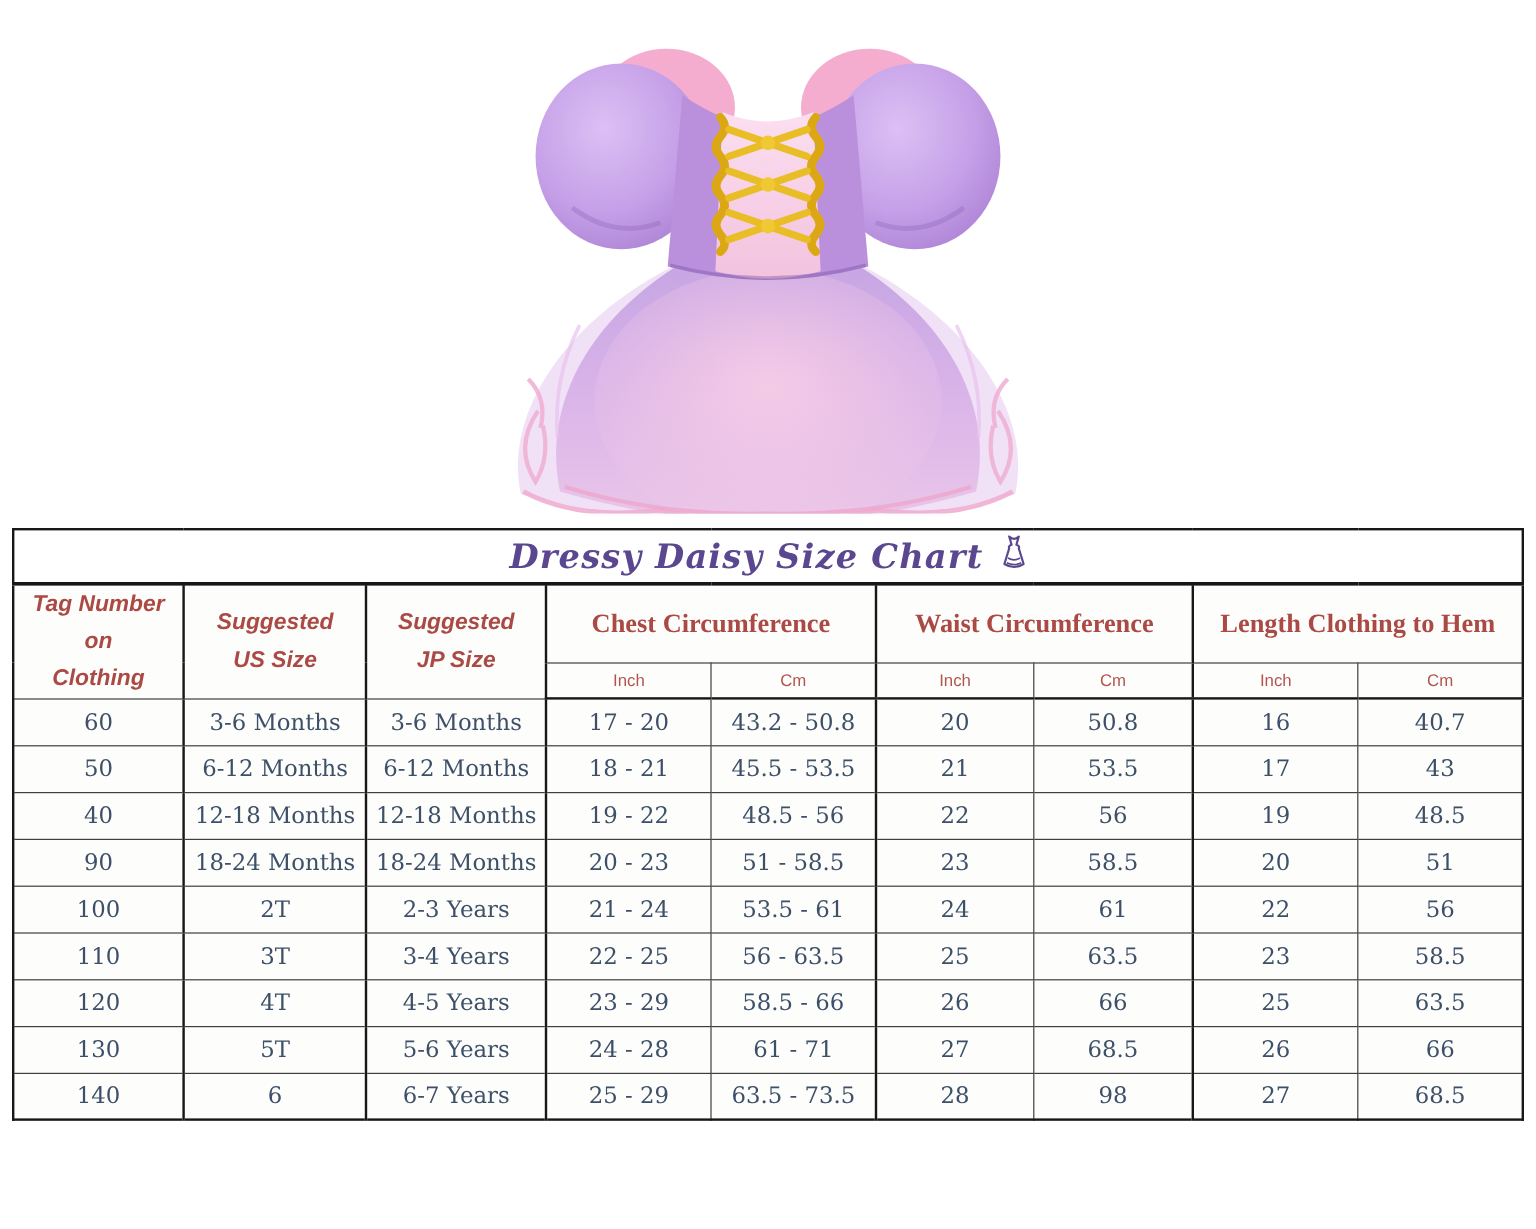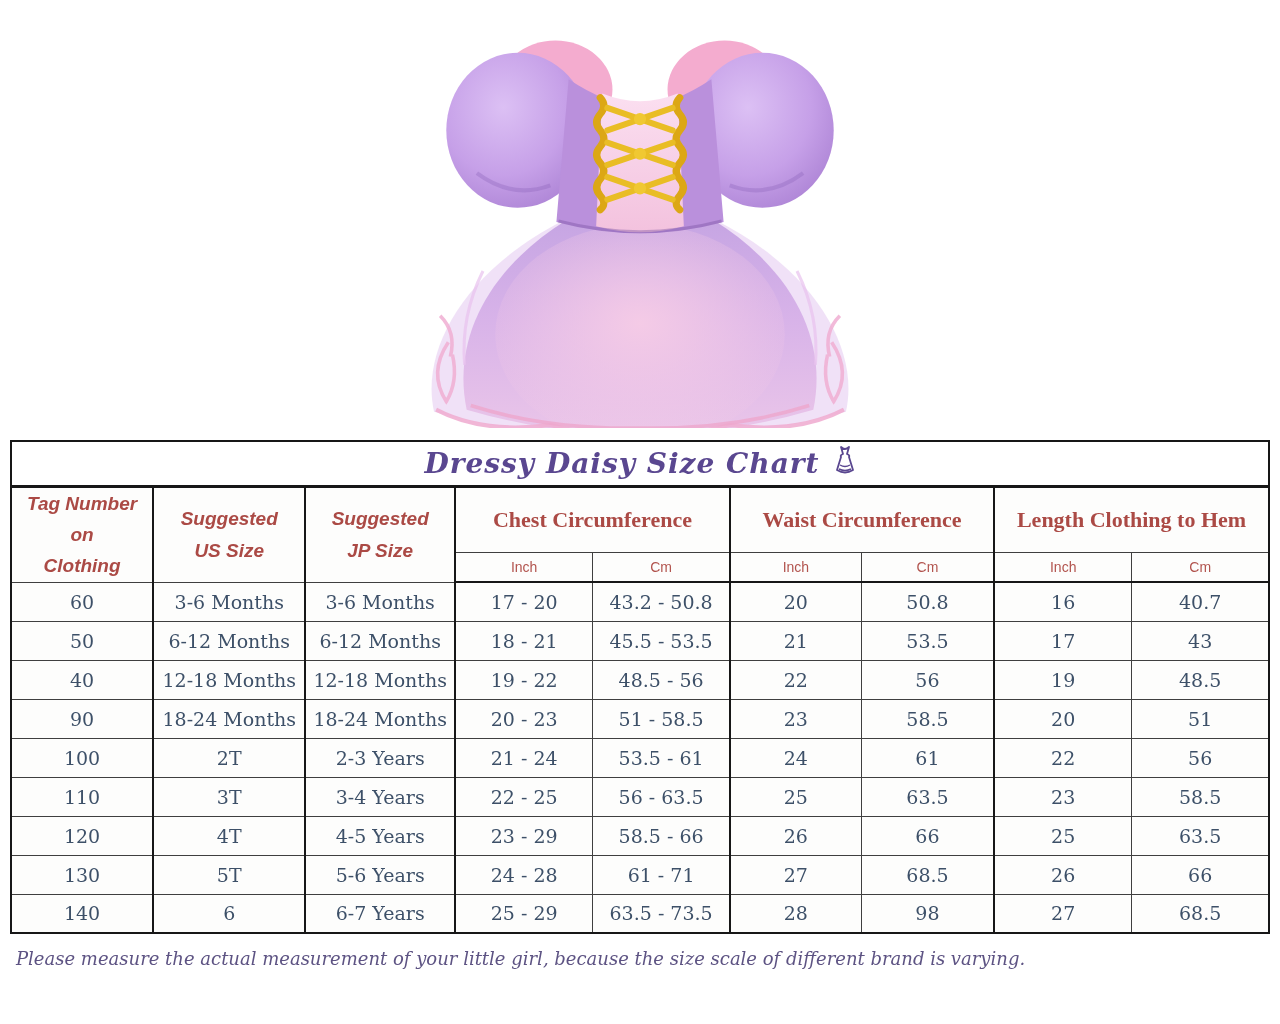--- a/index.html
+++ b/index.html
@@ -279,18 +279,15 @@
           <td>63.5 - 73.5</td>
           <td>28</td>
           <td>98</td>
           <td>27</td>
           <td>68.5</td>
         </tr>
       </tbody>
   </table>
 
   <div class="notes">
-    <p>
-      <span>Please measure the actual measurement of your little girl, because the size scale of different brand is varying.</span>
-    </p>
   </div>
 
 </div>
 
 </body></html>

